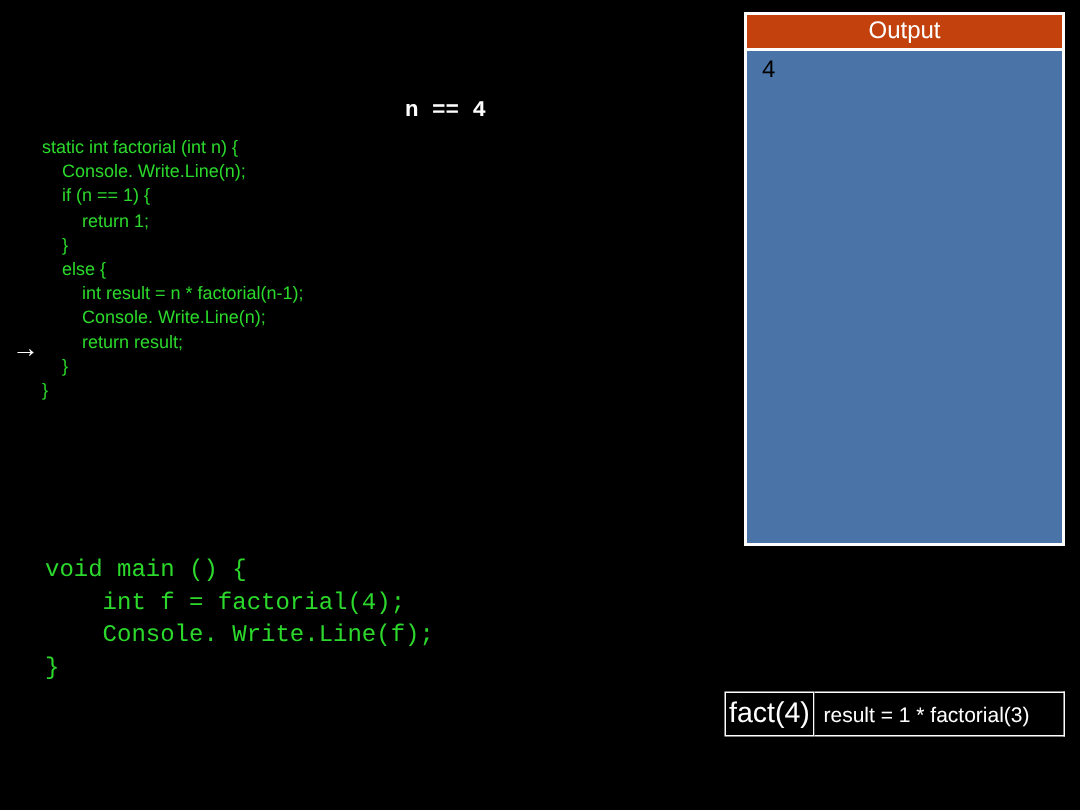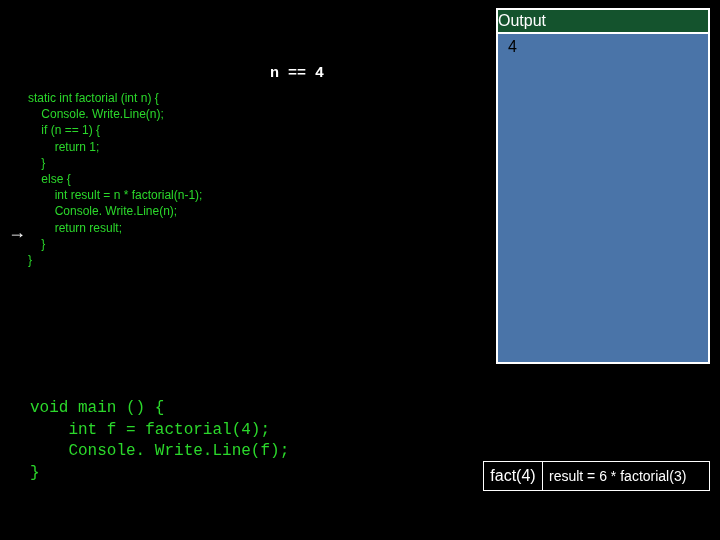--- a/index.html
+++ b/index.html
@@ -13,22 +13,23 @@
     overflow: hidden;
   }
   .output-panel {
     position: absolute;
     top: 8px;
     right: 10px;
     width: 210px;
     border: 2px solid #fff;
   }
   .output-header {
-    background: #14532d;
+    background: #c2410c;
     color: #fff;
+    text-align: center;
     font-size: 16px;
     padding: 2px 0;
     border-bottom: 2px solid #fff;
   }
   .output-body {
     background: #4a74a8;
     height: 320px;
     color: #000;
     font-size: 16px;
     padding: 4px 10px;
@@ -54,21 +55,20 @@
   }
   .code-block2 {
     position: absolute;
     top: 370px;
     left: 30px;
     color: #2bd82b;
     font-family: "Courier New", monospace;
     font-size: 16px;
     line-height: 1.35;
     white-space: pre;
-    margin-top: 28px;
   }
   .arrow {
     position: absolute;
     top: 222px;
     left: 8px;
     color: #fff;
     font-size: 18px;
   }
   .stack {
     position: absolute;
@@ -77,21 +77,21 @@
   }
   .stack-row {
     display: flex;
     height: 30px;
     margin-bottom: 4px;
   }
   .stack-cell-left {
     width: 58px;
     border: 1px solid #fff;
     color: #fff;
-    font-size: 16px;
+    font-size: 19px;
     display: flex;
     align-items: center;
     justify-content: center;
     background: #000;
   }
   .stack-cell-right {
     width: 160px;
     border: 1px solid #fff;
     border-left: none;
     color: #fff;
@@ -129,15 +129,15 @@
 }</div>
 
 <div class="code-block2">void main () {
     int f = factorial(4);
     Console. Write.Line(f);
 }</div>
 
 <div class="stack">
   <div class="stack-row">
     <div class="stack-cell-left">fact(4)</div>
-    <div class="stack-cell-right">result = 6 * factorial(3)</div>
+    <div class="stack-cell-right">result = 1 * factorial(3)</div>
   </div>
 </div>
 
 </body></html>

